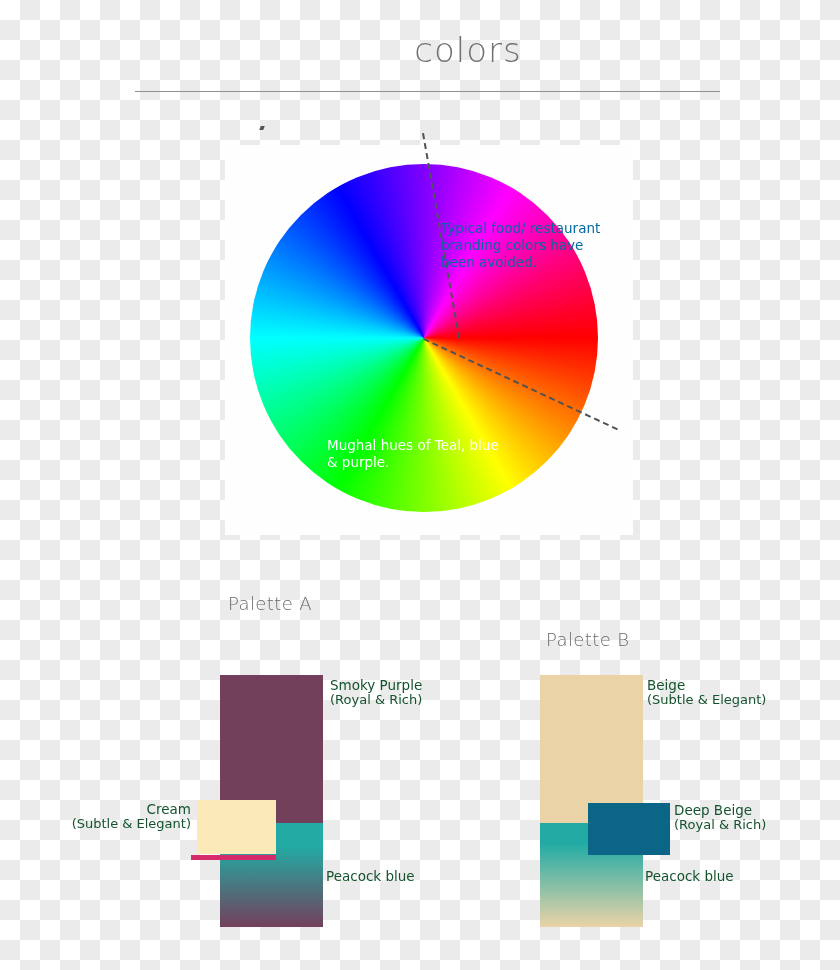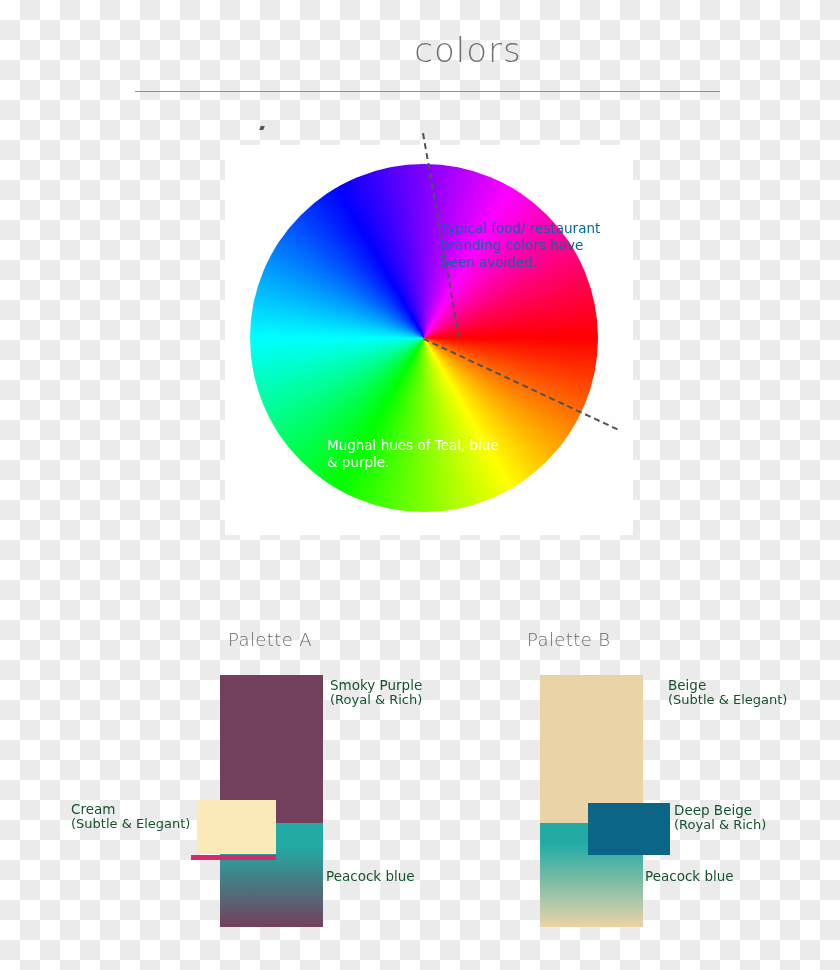--- a/index.html
+++ b/index.html
@@ -118,22 +118,22 @@
 
   
   .palette-heading {
     position: absolute;
     font-size: 18px;
     font-weight: 300;
     color: #65686c;
     font-family: "DejaVu Sans", sans-serif;
     letter-spacing: 0.4px;
   }
-  #palette-a-heading { left: 228px; top: 629px; }
-  #palette-b-heading { left: 527px; top: 629px; }
+  #palette-a-heading { left: 228px; top: 593px; }
+  #palette-b-heading { left: 546px; top: 629px; }
 
   .swatch { position: absolute; }
 
   
   #swatch-smoky-purple {
     left: 220px; top: 675px; width: 103px; height: 252px;
   }
   #swatch-peacock-a {
     left: 220px; top: 823px; width: 103px; height: 104px;
   }
@@ -164,26 +164,26 @@
   .swatch-label .name {
     display: block;
     font-size: 13.5px;
     line-height: 16px;
   }
   .swatch-label .sub {
     display: block;
     font-size: 13px;
     line-height: 14px;
   }
-  .swatch-label.right-aligned { text-align: left; padding-left: 11px; }
+  .swatch-label.right-aligned { text-align: right; }
 
   #label-smoky-purple { left: 330px; top: 677px; width: 140px; }
   #label-peacock-a    { left: 326px; top: 868px; width: 110px; }
   #label-cream        { left: 60px;  top: 801px; width: 131px; }
-  #label-beige        { left: 647px; top: 677px; width: 160px; margin-left: 21px; }
+  #label-beige        { left: 647px; top: 677px; width: 160px; }
   #label-deep-teal    { left: 674px; top: 802px; width: 140px; }
   #label-peacock-b    { left: 645px; top: 868px; width: 110px; }
 </style>
 </head>
 <body>
 
 <div id="page-title">colors</div>
 <div id="title-rule"></div>
 
 <div id="wheel-panel"></div>

